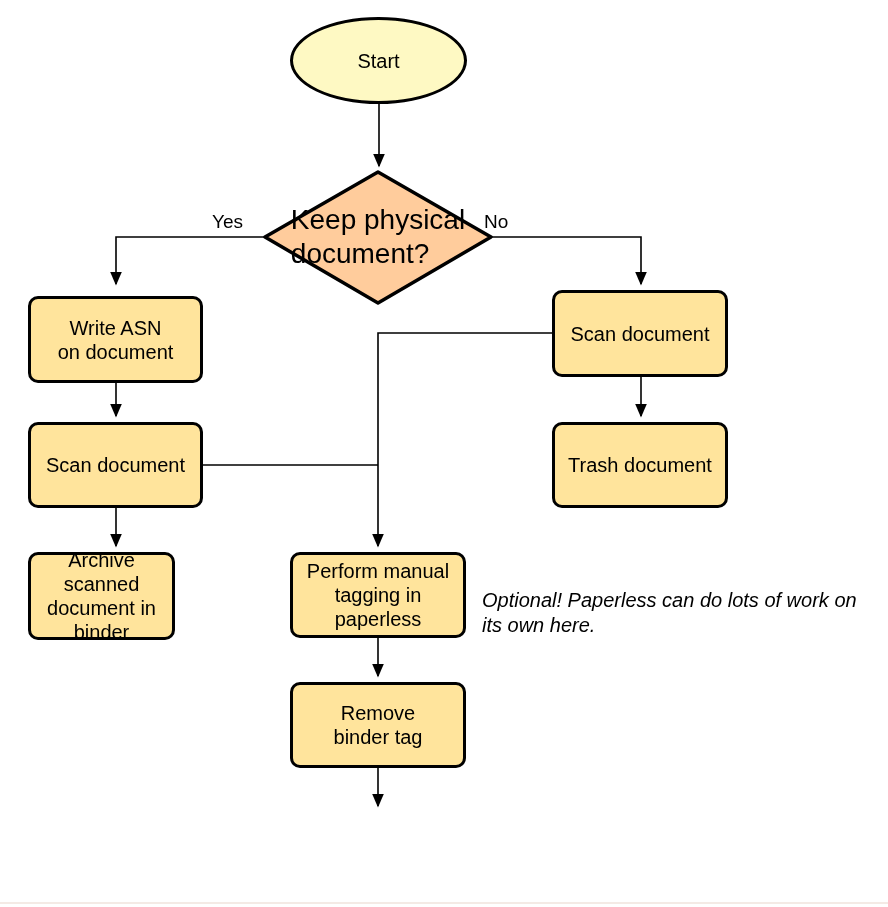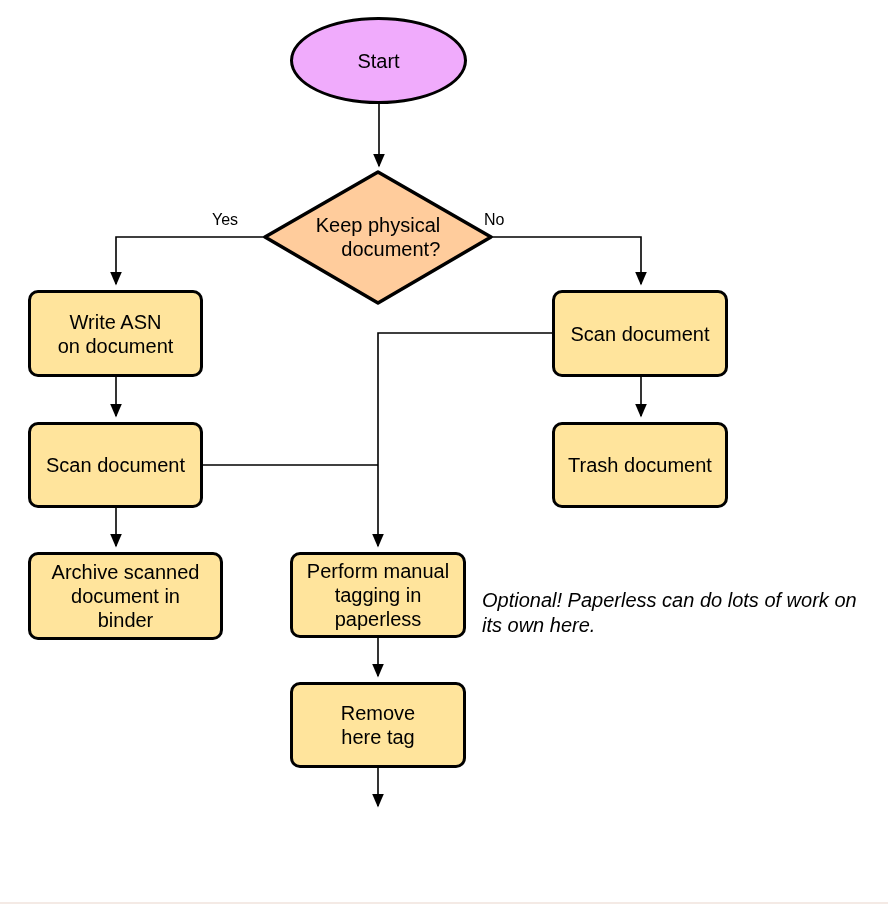--- a/index.html
+++ b/index.html
@@ -36,37 +36,37 @@
   }
   .node span {
     white-space: pre-line;
   }
   .process {
     background: #FFE49C;
     border: 3px solid #000;
     border-radius: 10px;
   }
   .terminator {
-    background: #f0abfc;
+    background: #fef9c3;
     border: 3px solid #000;
     border-radius: 50%;
   }
   .decision-label {
     position: absolute;
     display: flex;
     align-items: center;
     justify-content: center;
-    text-align: right;
-    font-size: 20px;
+    text-align: left;
+    font-size: 28px;
     line-height: 1.2;
   }
   .decision-label span { white-space: pre-line; }
   .edge-label {
     position: absolute;
-    font-size: 16px;
+    font-size: 19px;
     line-height: 1;
   }
   .note {
     position: absolute;
     font-size: 20px;
     font-style: italic;
     line-height: 1.25;
     white-space: pre-line;
   }
   .bottom-edge {
@@ -115,30 +115,30 @@
 
   <div class="node terminator" style="left:290px; top:17px; width:177px; height:87px;">
     <span>Start</span>
   </div>
 
   <div class="decision-label" style="left:283px; top:213px; width:190px; height:48px;">
     <span>Keep physical
 document?</span>
   </div>
 
-  <div class="node process" style="left:28px; top:290px; width:175px; height:87px;">
+  <div class="node process" style="left:28px; top:296px; width:175px; height:87px;">
     <span>Write ASN
 on document</span>
   </div>
 
   <div class="node process" style="left:28px; top:422px; width:175px; height:86px;">
     <span>Scan document</span>
   </div>
 
-  <div class="node process" style="left:28px; top:552px; width:195px; height:88px;">
+  <div class="node process" style="left:28px; top:552px; width:147px; height:88px;">
     <span>Archive scanned
 document in
 binder</span>
   </div>
 
   <div class="node process" style="left:552px; top:290px; width:176px; height:87px;">
     <span>Scan document</span>
   </div>
 
   <div class="node process" style="left:552px; top:422px; width:176px; height:86px;">
@@ -146,21 +146,21 @@
   </div>
 
   <div class="node process" style="left:290px; top:552px; width:176px; height:86px;">
     <span>Perform manual
 tagging in
 paperless</span>
   </div>
 
   <div class="node process" style="left:290px; top:682px; width:176px; height:86px;">
     <span>Remove
-here tag</span>
+binder tag</span>
   </div>
 
 
   <div class="edge-label" style="left:212px; top:212px;">Yes</div>
   <div class="edge-label" style="left:484px; top:212px;">No</div>
 
   <div class="note" style="left:482px; top:588px; width:410px;">Optional! Paperless can do lots of work on
 its own here.</div>
 
   <div class="bottom-edge"></div>

